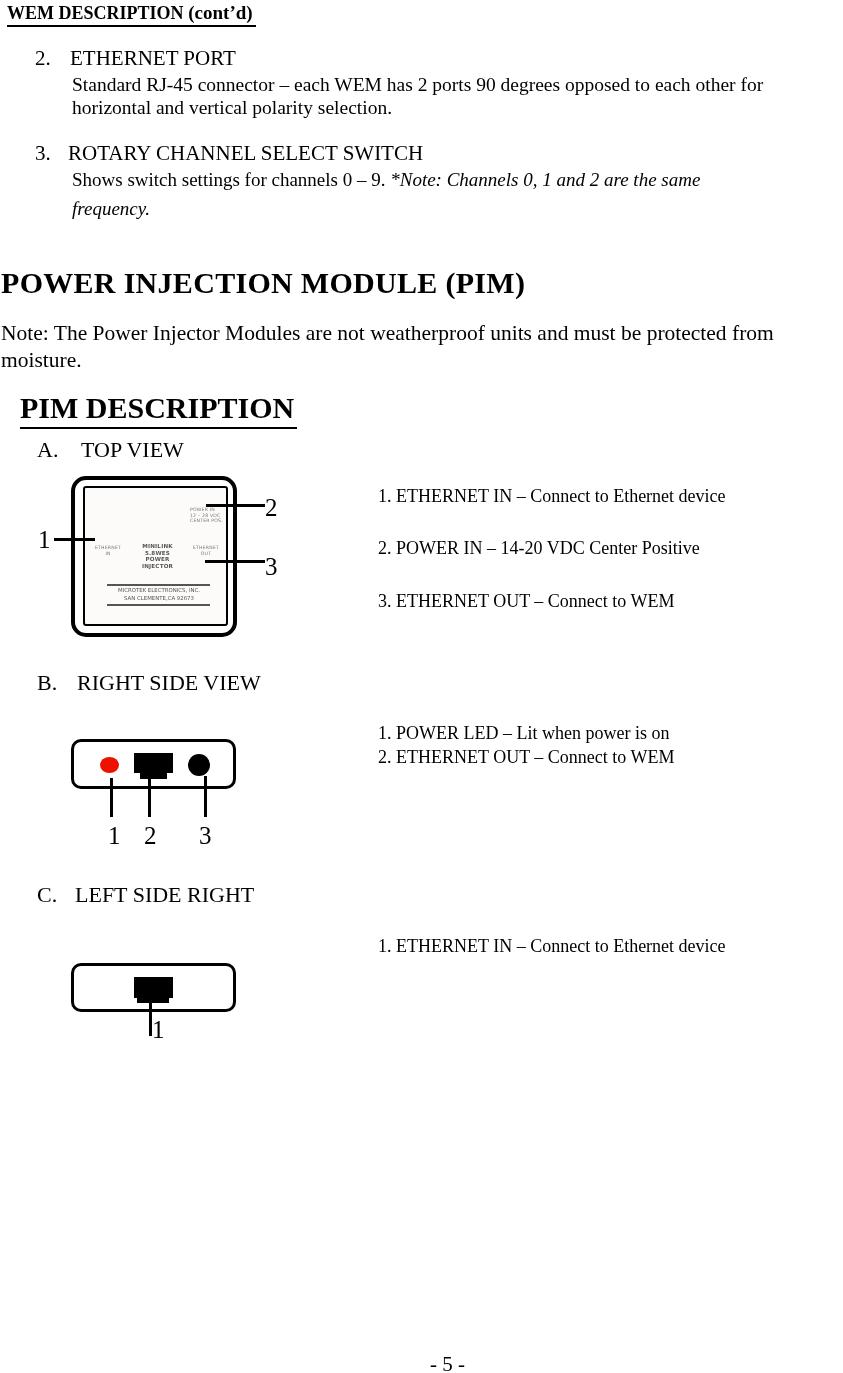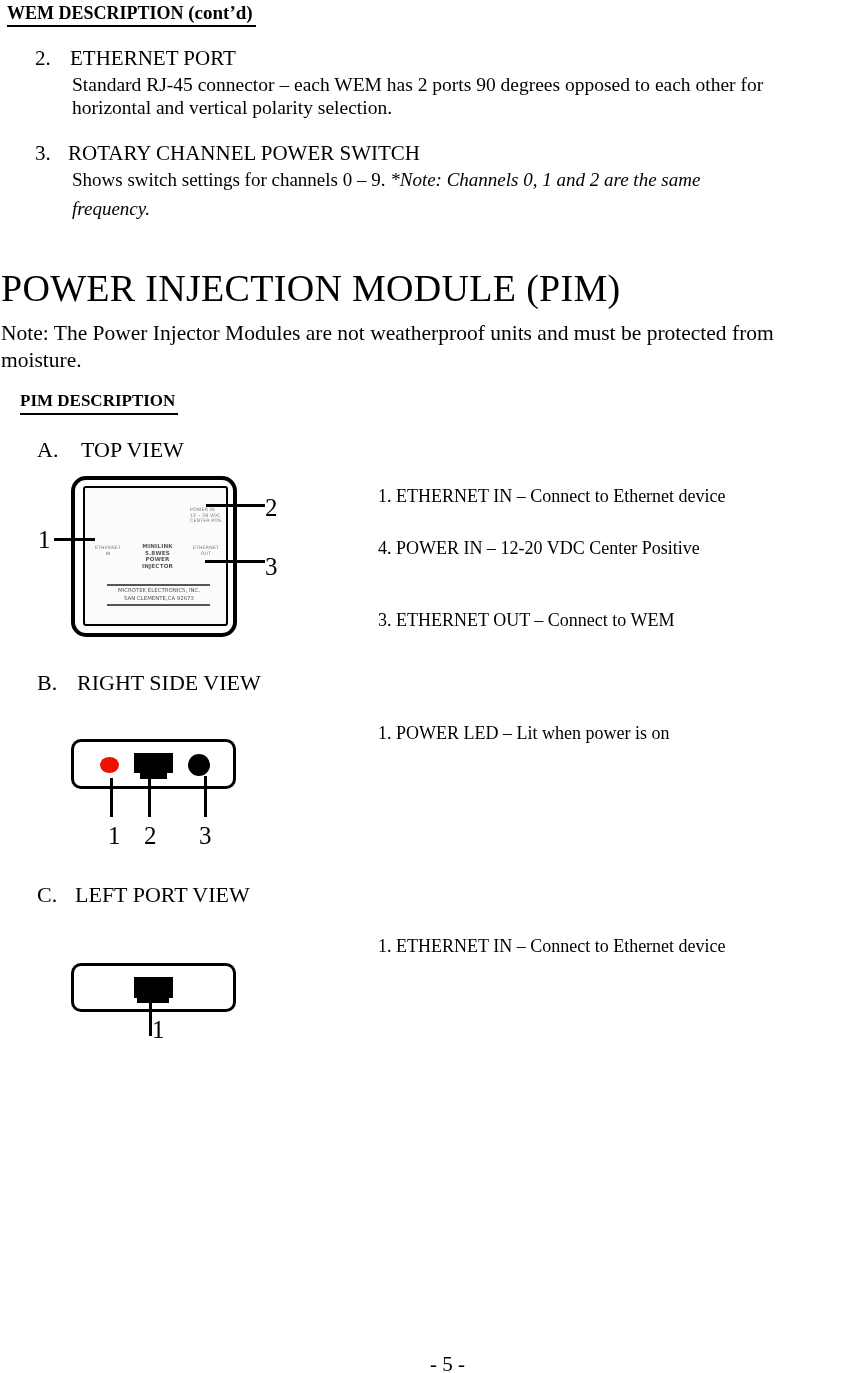--- a/index.html
+++ b/index.html
@@ -12,22 +12,22 @@
     font-family: "Liberation Serif", "DejaVu Serif", serif;
     color: #000;
     overflow: hidden;
   }
   .abs { position: absolute; white-space: nowrap; }
   .pre { white-space: pre-line; }
   
   .doc-title { left: 7px; top: 2px; border-bottom: 2.5px solid #000; padding: 0 3px 1px 0; }
   .doc-title .t-main { font-size: 18px; font-weight: bold; }
   .doc-title .t-suffix { font-size: 19px; font-weight: bold; }
-  .h-pim { left: 1px; top: 266px; font-size: 38px; font-weight: normal; letter-spacing: .3px; }
-  .h-pimdesc { left: 20px; top: 391px; font-size: 17px; font-weight: bold; border-bottom: 2.5px solid #000; padding: 0 3px 2px 0; }
+  .h-pim { left: 1px; top: 266px; font-size: 30px; font-weight: bold; letter-spacing: .3px; }
+  .h-pimdesc { left: 20px; top: 391px; font-size: 30px; font-weight: bold; border-bottom: 2.5px solid #000; padding: 0 3px 2px 0; }
   
   .item-num { font-size: 21px; }
   .item-title { font-size: 21px; }
   .body-text { font-size: 19.5px; line-height: 22.5px; white-space: pre-line; }
   .body-text3 { left: 72px; top: 165px; width: 766px; font-size: 19px; line-height: 29px; white-space: normal; }
   .note-text { left: 1px; top: 320px; width: 834px; font-size: 21.5px; line-height: 26.5px; }
   
   .view-letter { font-size: 22px; }
   .view-name { font-size: 22px; }
   .desc-line { left: 378px; font-size: 18px; }
@@ -63,21 +63,21 @@
   <div class="abs doc-title">
     <span class="t-main">WEM DESCRIPTION</span><span class="t-suffix"> (cont’d)</span>
   </div>
 
   <span class="abs item-num" style="left:35px; top:46px;">2.</span>
   <span class="abs item-title" style="left:70px; top:46px;">ETHERNET PORT</span>
   <div class="abs body-text" style="left:72px; top:74px;">Standard RJ-45 connector – each WEM has 2 ports 90 degrees opposed to each other for
 horizontal and vertical polarity selection.</div>
 
   <span class="abs item-num" style="left:35px; top:141px;">3.</span>
-  <span class="abs item-title" style="left:68px; top:141px;">ROTARY CHANNEL POWER SWITCH</span>
+  <span class="abs item-title" style="left:68px; top:141px;">ROTARY CHANNEL SELECT SWITCH</span>
   <div class="abs body-text3"><span>Shows switch settings for channels 0 – 9. </span><i class="pre">*Note: Channels 0, 1 and 2 are the same
 frequency.</i></div>
 
   <div class="abs h-pim">POWER INJECTION MODULE (PIM)</div>
   <div class="abs note-text pre">Note: The Power Injector Modules are not weatherproof units and must be protected from
 moisture.</div>
   <div class="abs h-pimdesc">PIM DESCRIPTION</div>
 
   <span class="abs view-letter" style="left:37px; top:437px;">A.</span>
   <span class="abs view-name" style="left:81px; top:437px;">TOP VIEW</span>
@@ -100,43 +100,44 @@
   <div class="tv-rule" style="left:107px; top:604px; width:103px;"></div>
 
   <span class="abs callout" style="left:38px; top:526px;">1</span>
   <div class="hline" style="left:54px; top:538px; width:41px;"></div>
   <span class="abs callout" style="left:265px; top:494px;">2</span>
   <div class="hline" style="left:206px; top:504px; width:59px;"></div>
   <span class="abs callout" style="left:265px; top:553px;">3</span>
   <div class="hline" style="left:205px; top:560px; width:60px;"></div>
 
   <div class="abs desc-line" style="top:486px;">1. ETHERNET IN – Connect to Ethernet device</div>
-  <div class="abs desc-line" style="top:538px;">4. POWER IN – 12-20 VDC Center Positive</div>
-  <div class="abs desc-line" style="top:610px;">3. ETHERNET OUT – Connect to WEM</div>
+  <div class="abs desc-line" style="top:538px;">2. POWER IN – 14-20 VDC Center Positive</div>
+  <div class="abs desc-line" style="top:591px;">3. ETHERNET OUT – Connect to WEM</div>
 
   <span class="abs view-letter" style="left:37px; top:670px;">B.</span>
   <span class="abs view-name" style="left:77px; top:670px;">RIGHT SIDE VIEW</span>
 
   <div class="side-rect" style="top:739px; height:50px;"></div>
   <div class="led" style="left: 100px; top: 757px; width: 19px; height: 16px; background-color: rgb(238, 17, 0);"></div>
   <div class="jack-main" style="left:134px; top:753px; width:39px; height:20px;"></div>
   <div class="jack-tab" style="left:140px; top:773px; width:27px; height:6px;"></div>
   <div class="conn-circle" style="left:188px; top:754px; width:22px; height:22px;"></div>
 
   <div class="vline" style="left:110px; top:778px; height:39px;"></div>
   <div class="vline" style="left:148px; top:779px; height:38px;"></div>
   <div class="vline" style="left:204px; top:776px; height:41px;"></div>
   <span class="abs callout" style="left:108px; top:822px;">1</span>
   <span class="abs callout" style="left:144px; top:822px;">2</span>
   <span class="abs callout" style="left:199px; top:822px;">3</span>
 
   <div class="abs desc-line" style="top:695px;margin-top:28px;">1. POWER LED – Lit when power is on</div>
+  <div class="abs desc-line" style="top:747px;">2. ETHERNET OUT – Connect to WEM</div>
 
   <span class="abs view-letter" style="left:37px; top:882px;">C.</span>
-  <span class="abs view-name" style="left:75px; top:882px;">LEFT PORT VIEW</span>
+  <span class="abs view-name" style="left:75px; top:882px;">LEFT SIDE RIGHT</span>
 
   <div class="side-rect" style="top:963px; height:49px;"></div>
   <div class="jack-main" style="left:134px; top:977px; width:39px; height:21px;"></div>
   <div class="jack-tab" style="left:137px; top:998px; width:32px; height:5px;"></div>
   <div class="vline" style="left:149px; top:1003px; height:33px;"></div>
   <span class="abs callout" style="left:152px; top:1016px;">1</span>
 
   <div class="abs desc-line" style="top:936px;">1.  ETHERNET IN – Connect to Ethernet device</div>
 
   <div class="abs footer">- 5 -</div>

